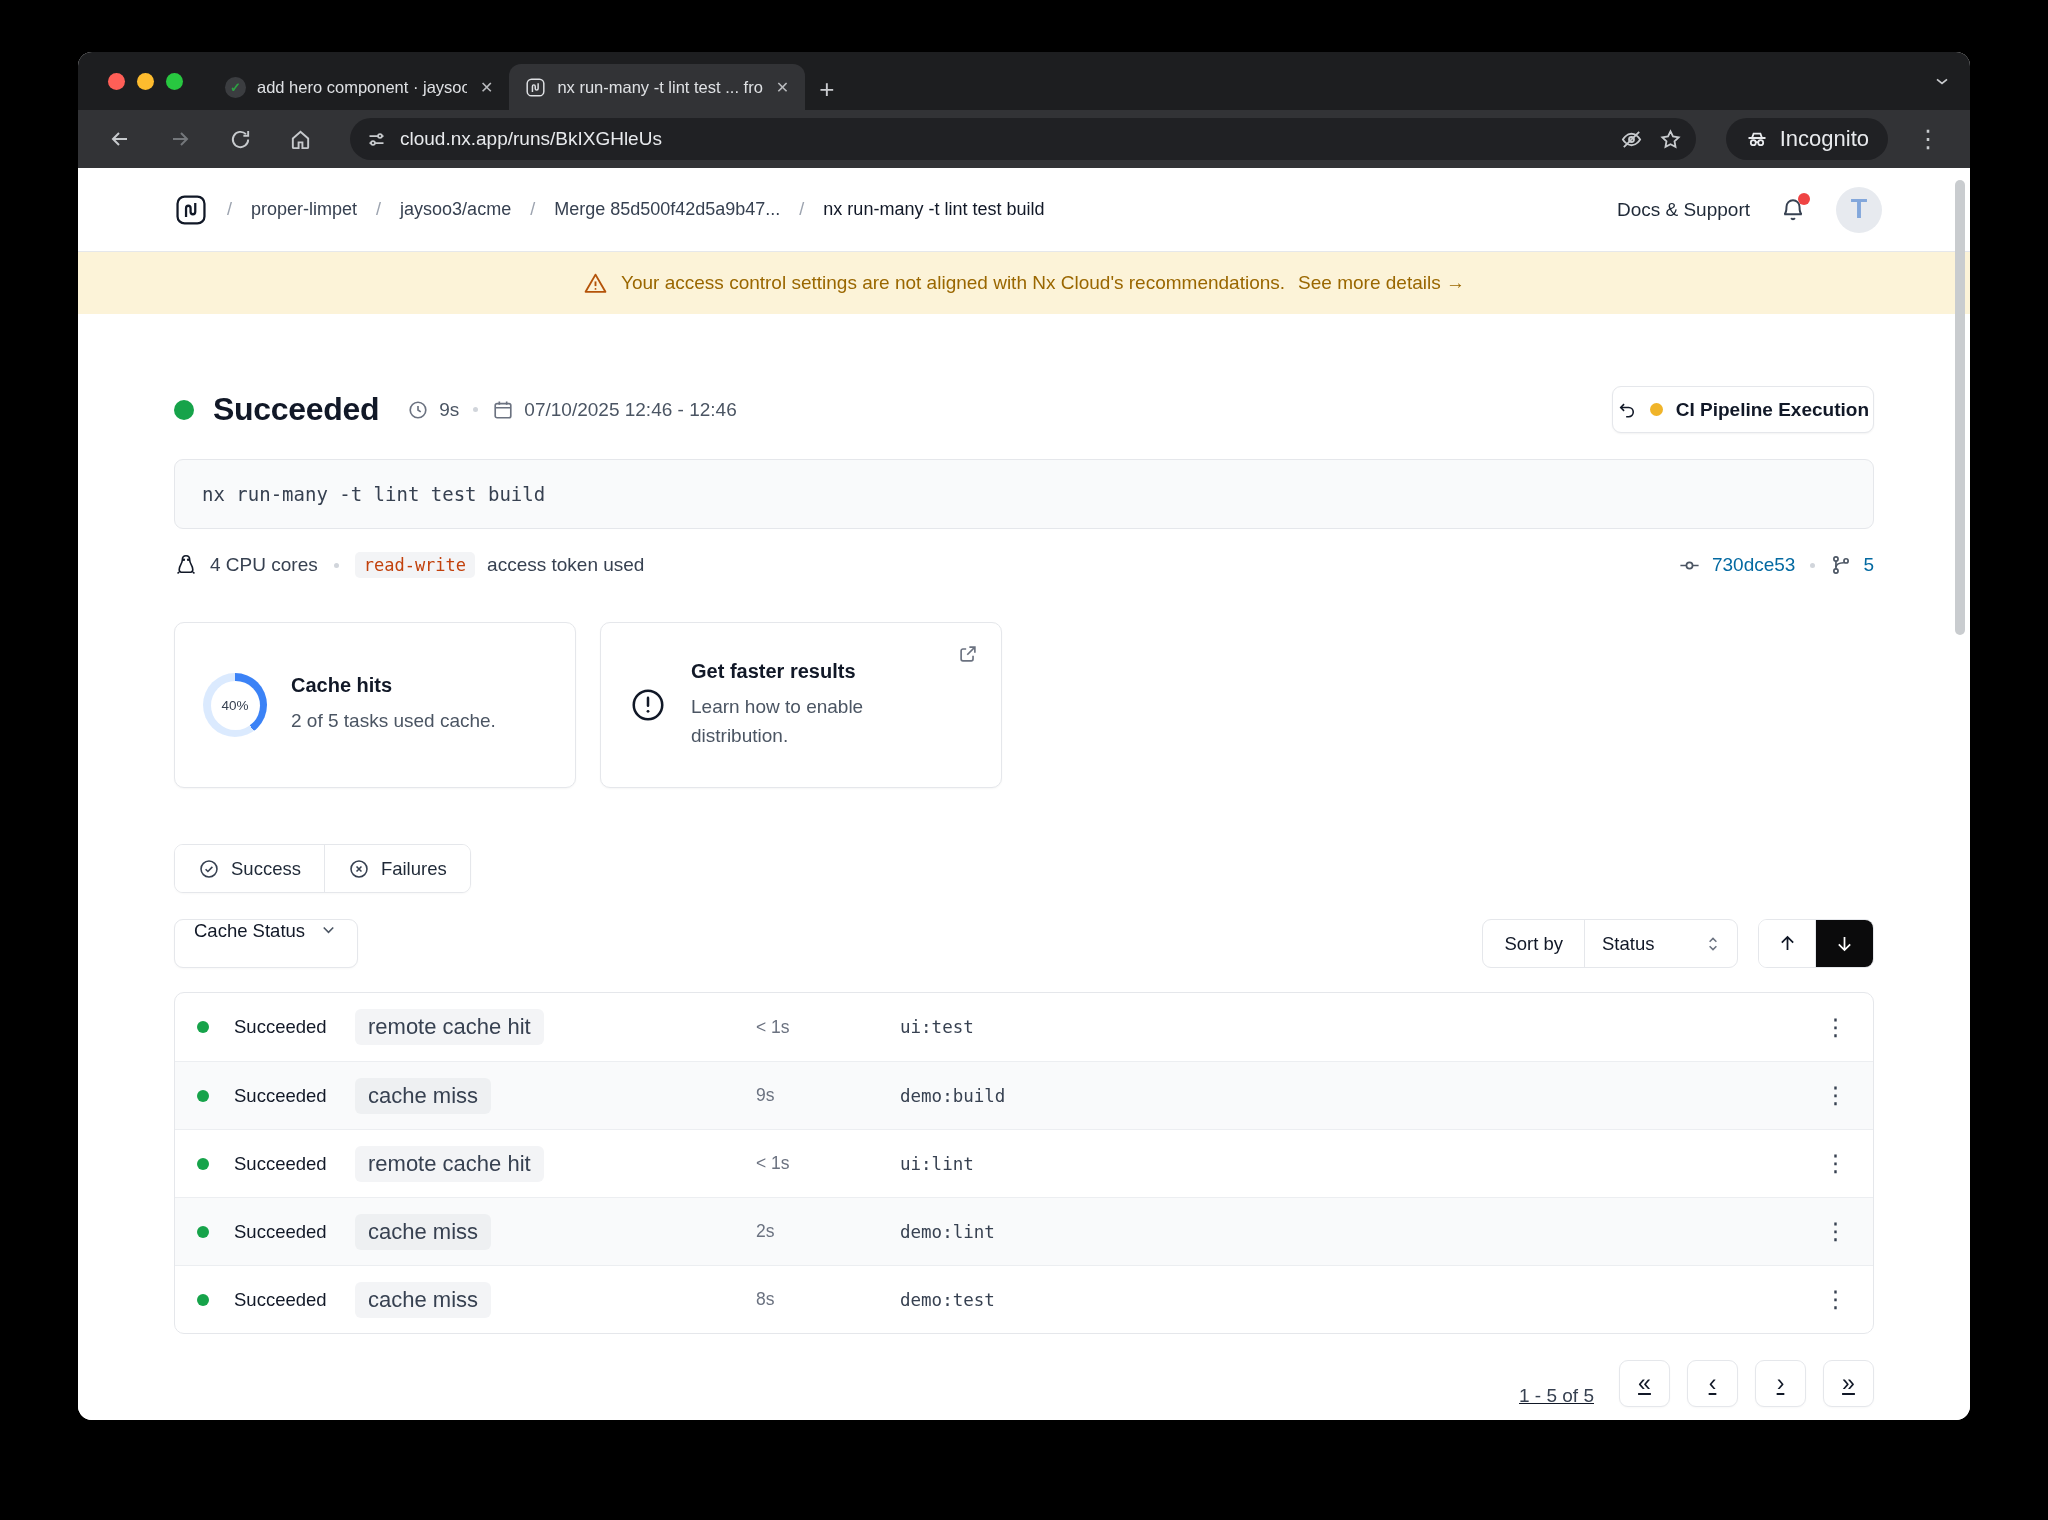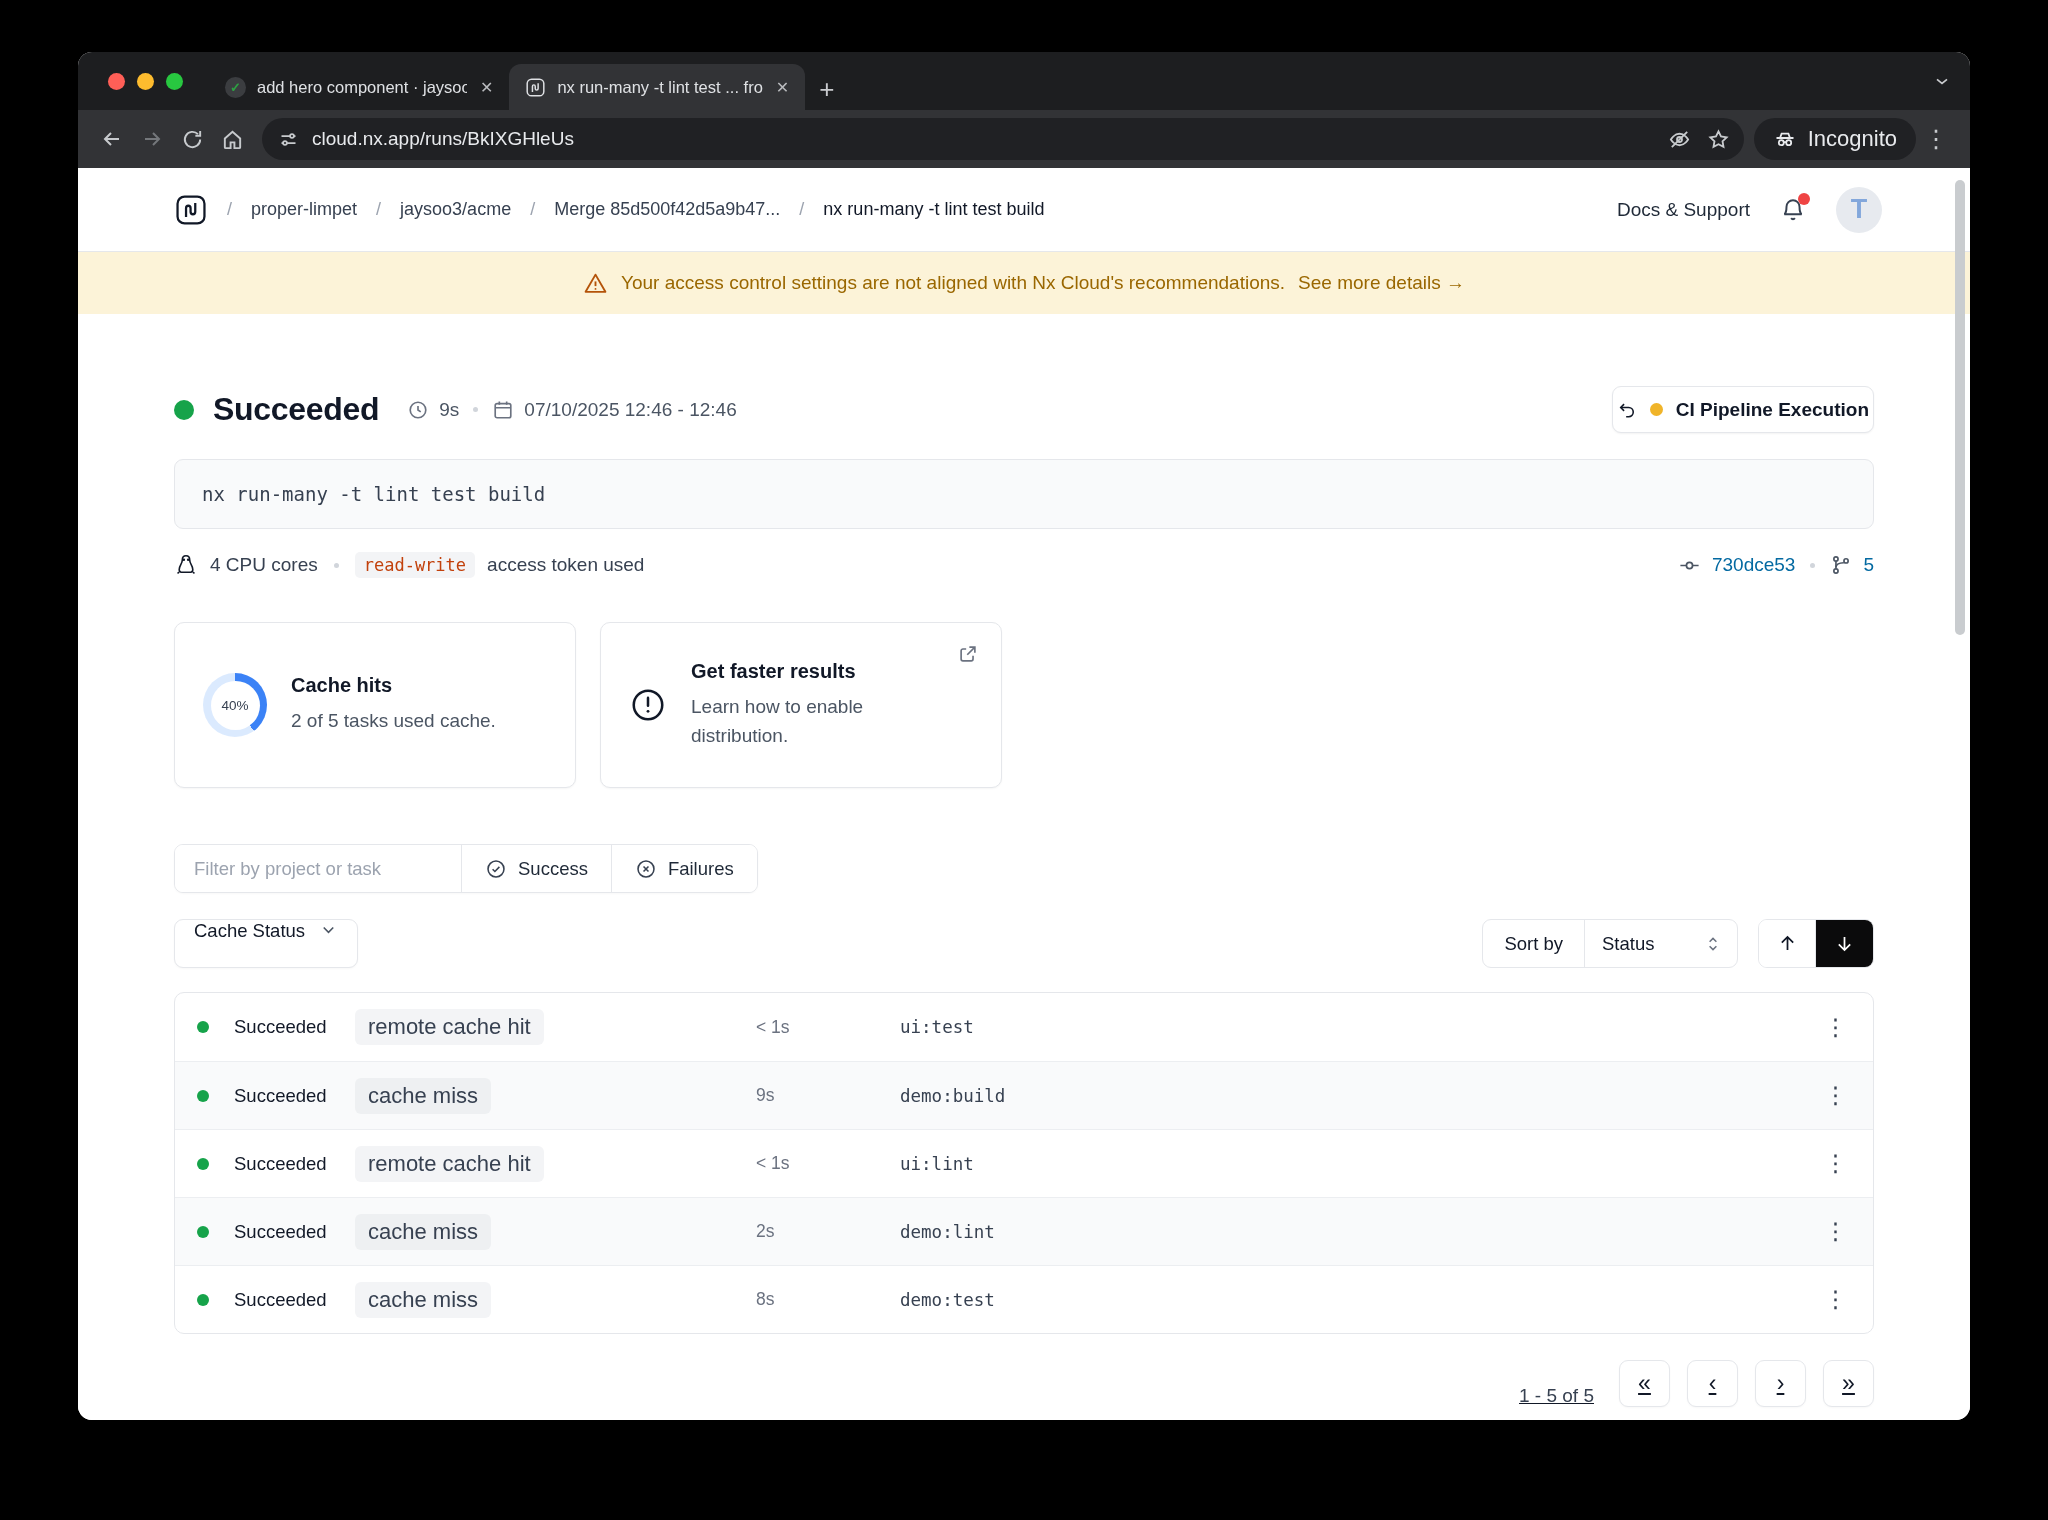--- a/index.html
+++ b/index.html
@@ -17,21 +17,21 @@
   .tab-title { font-size:16.5px; color:#dfe1e4; white-space:nowrap; overflow:hidden; }
   .tab.inactive .tab-title { max-width:210px; }
   .tab.active { background:#323336; }
   .tab.active .tab-title { max-width:230px; }
   .tab-close { color:#b9bbbe; font-size:16px; margin-left:2px; }
   .fav1 { width:21px; height:21px; border-radius:50%; background:#3b3d40; display:grid; place-items:center; color:#2ea043; font-size:13px; font-weight:bold; flex-shrink:0;}
   .newtab { color:#c9cbce; font-size:26px; margin:0 0 8px 14px; line-height:1; }
   .tabsearch { position:absolute; right:18px; top:50%; transform:translateY(-50%); color:#c9cbce; }
 
   
-  .toolbar { height:58px; background:#323336; display:flex; align-items:center; padding:0 14px; gap:0; flex-shrink:0; }
+  .toolbar { height:58px; background:#323336; display:flex; align-items:center; padding:0 22px; gap:20px; flex-shrink:0; }
   .nav-ic { width:40px; height:40px; display:grid; place-items:center; color:#c7cacd; border-radius:50%; }
   .nav-ic.dim { color:#74777b; }
   .omnibox { flex:1; height:42px; background:#202124; border-radius:21px; margin:0 10px; display:flex; align-items:center; padding:0 14px 0 16px; gap:13px; min-width:0; }
   .url { font-size:19px; color:#e8eaed; white-space:nowrap; overflow:hidden; flex:1; }
   .omni-right { display:flex; align-items:center; gap:16px; color:#c7cacd; }
   .incog-pill { height:42px; background:#202124; border-radius:21px; display:flex; align-items:center; gap:11px; padding:0 19px; color:#e8eaed; font-size:22px; }
   .menu-dots { color:#c7cacd; font-size:24px; margin:0 8px; }
 
   
   .content { flex:1; background:#fff; position:relative; overflow:hidden; color:#111827; }
@@ -317,21 +317,20 @@
           </div>
           <svg class="ext-ic" width="22" height="22" viewBox="0 0 24 24" fill="none" stroke="currentColor" stroke-width="1.8">
               <path d="M10 6.5H6.5a2 2 0 0 0-2 2v9a2 2 0 0 0 2 2h9a2 2 0 0 0 2-2V14"></path>
               <path d="M13.5 4.5h6v6M19.2 4.8l-8 8"></path>
             </svg>
         </div>
       </div>
 
       <div class="filter-row">
         <div class="filter-group">
-          <input class="filter-input" placeholder="Filter by project or task" style="">
           <button class="seg-btn">
             <svg class="seg-ic" width="22" height="22" viewBox="0 0 24 24" fill="none" stroke="currentColor" stroke-width="1.7">
                 <circle cx="12" cy="12" r="8.7"></circle>
                 <path d="M8.3 12.2l2.5 2.5 4.9-5"></path>
               </svg>
             <span>Success</span>
           </button>
           <button class="seg-btn">
             <svg class="seg-ic" width="22" height="22" viewBox="0 0 24 24" fill="none" stroke="currentColor" stroke-width="1.7">
                 <circle cx="12" cy="12" r="8.7"></circle>

